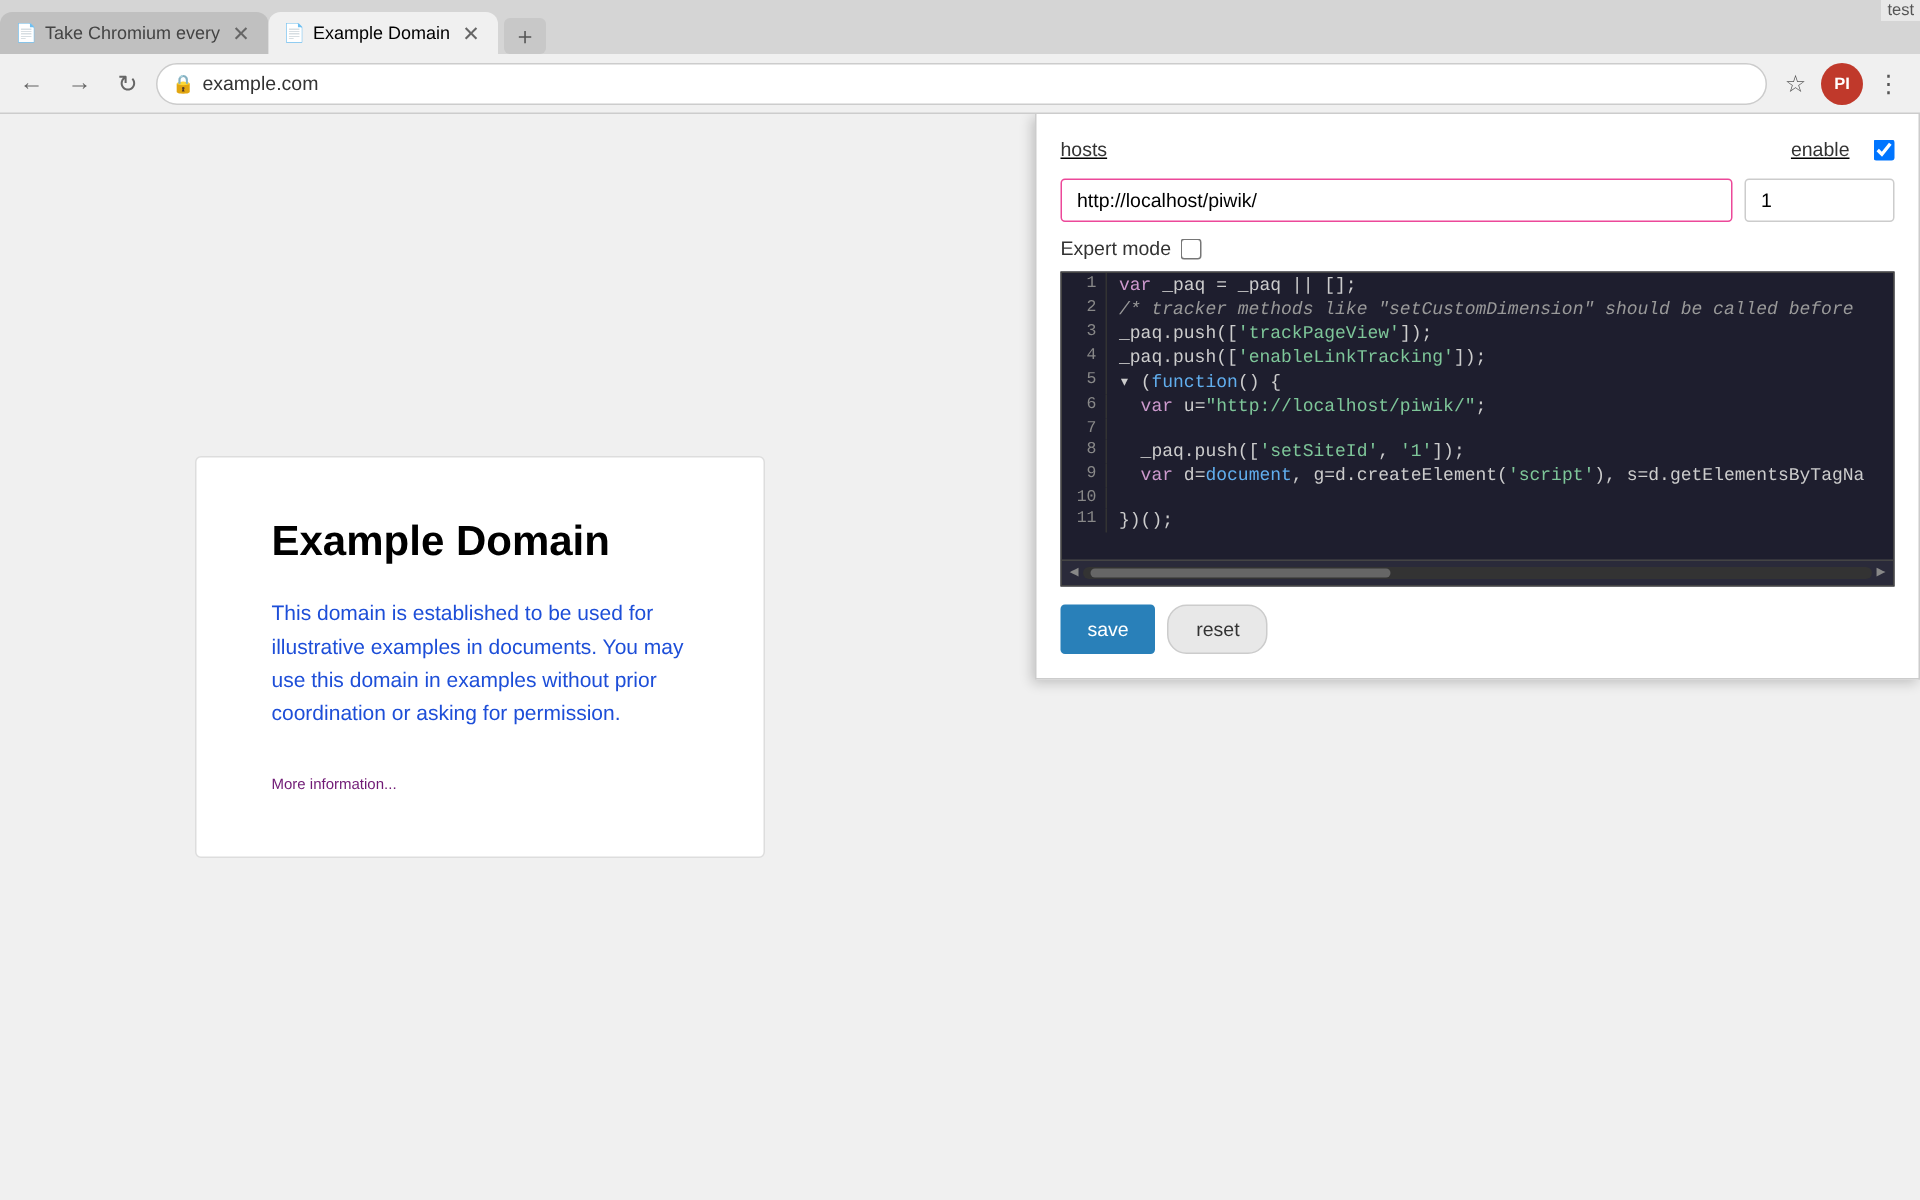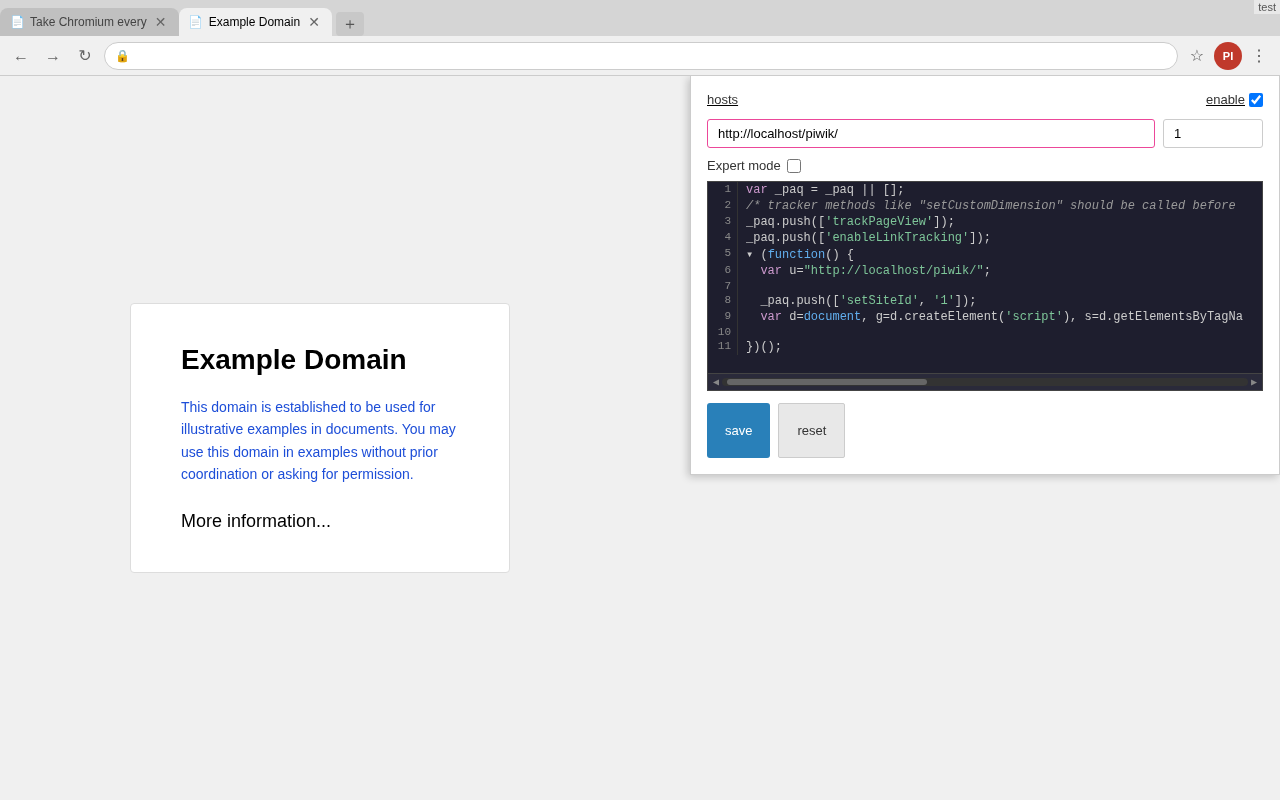--- a/index.html
+++ b/index.html
@@ -219,23 +219,23 @@
     }
 
     .example-card p {
       font-size: 14px;
       color: #1d4ed8;
       line-height: 1.6;
       margin-bottom: 8px;
     }
 
     .example-card a {
-      color: #000000;
+      color: #701a75;
       text-decoration: none;
-      font-size: 18px;
+      font-size: 10px;
     }
 
     
     .popup-panel {
       position: absolute;
       top: 0;
       right: 0;
       width: 590px;
       background: #fff;
       border: 1px solid #ccc;
@@ -255,21 +255,21 @@
     .popup-hosts-label {
       font-size: 13px;
       color: #333;
     }
 
     .popup-enable-label {
       font-size: 13px;
       color: #333;
       display: flex;
       align-items: center;
-      gap: 4px;
+      gap: 16px;
     }
 
     .popup-enable-label input[type=checkbox] {
       width: 14px;
       height: 14px;
     }
 
     .hosts-select-wrap {
       position: relative;
       margin-bottom: 12px;
@@ -414,32 +414,32 @@
     .popup-buttons {
       display: flex;
       gap: 8px;
       margin-top: 12px;
     }
 
     .btn-save {
       background: #2980b9;
       color: #fff;
       border: none;
-      padding: 20px 18px;
+      padding: 9px 18px;
       border-radius: 3px;
       font-size: 13px;
       cursor: pointer;
     }
 
     .btn-reset {
       background: #e8e8e8;
       color: #333;
       border: 1px solid #ccc;
       padding: 8px 18px;
-      border-radius: 2px;
+      border-radius: 13px;
       font-size: 13px;
       cursor: pointer;
     }
   </style>
 </head>
 <body>
 
 <div class="browser-chrome">
 
   <div class="tab-bar" style="position:relative;">
@@ -456,20 +456,21 @@
     <div class="tab-new">＋</div>
     <div class="corner-label">test</div>
   </div>
 
   <div class="address-bar">
     <button class="nav-btn">←</button>
     <button class="nav-btn">→</button>
     <button class="nav-btn">↻</button>
     <div class="address-input-wrap">
       <span class="secure-icon">🔒</span>
+      <input class="address-input" type="text" value="example.com" style="">
     </div>
     <div class="toolbar-icons">
       <button class="toolbar-icon-btn">☆</button>
       <button class="piwik-btn">PI</button>
       <button class="toolbar-icon-btn">⋮</button>
     </div>
   </div>
 </div>
 
 <div class="page-content">

